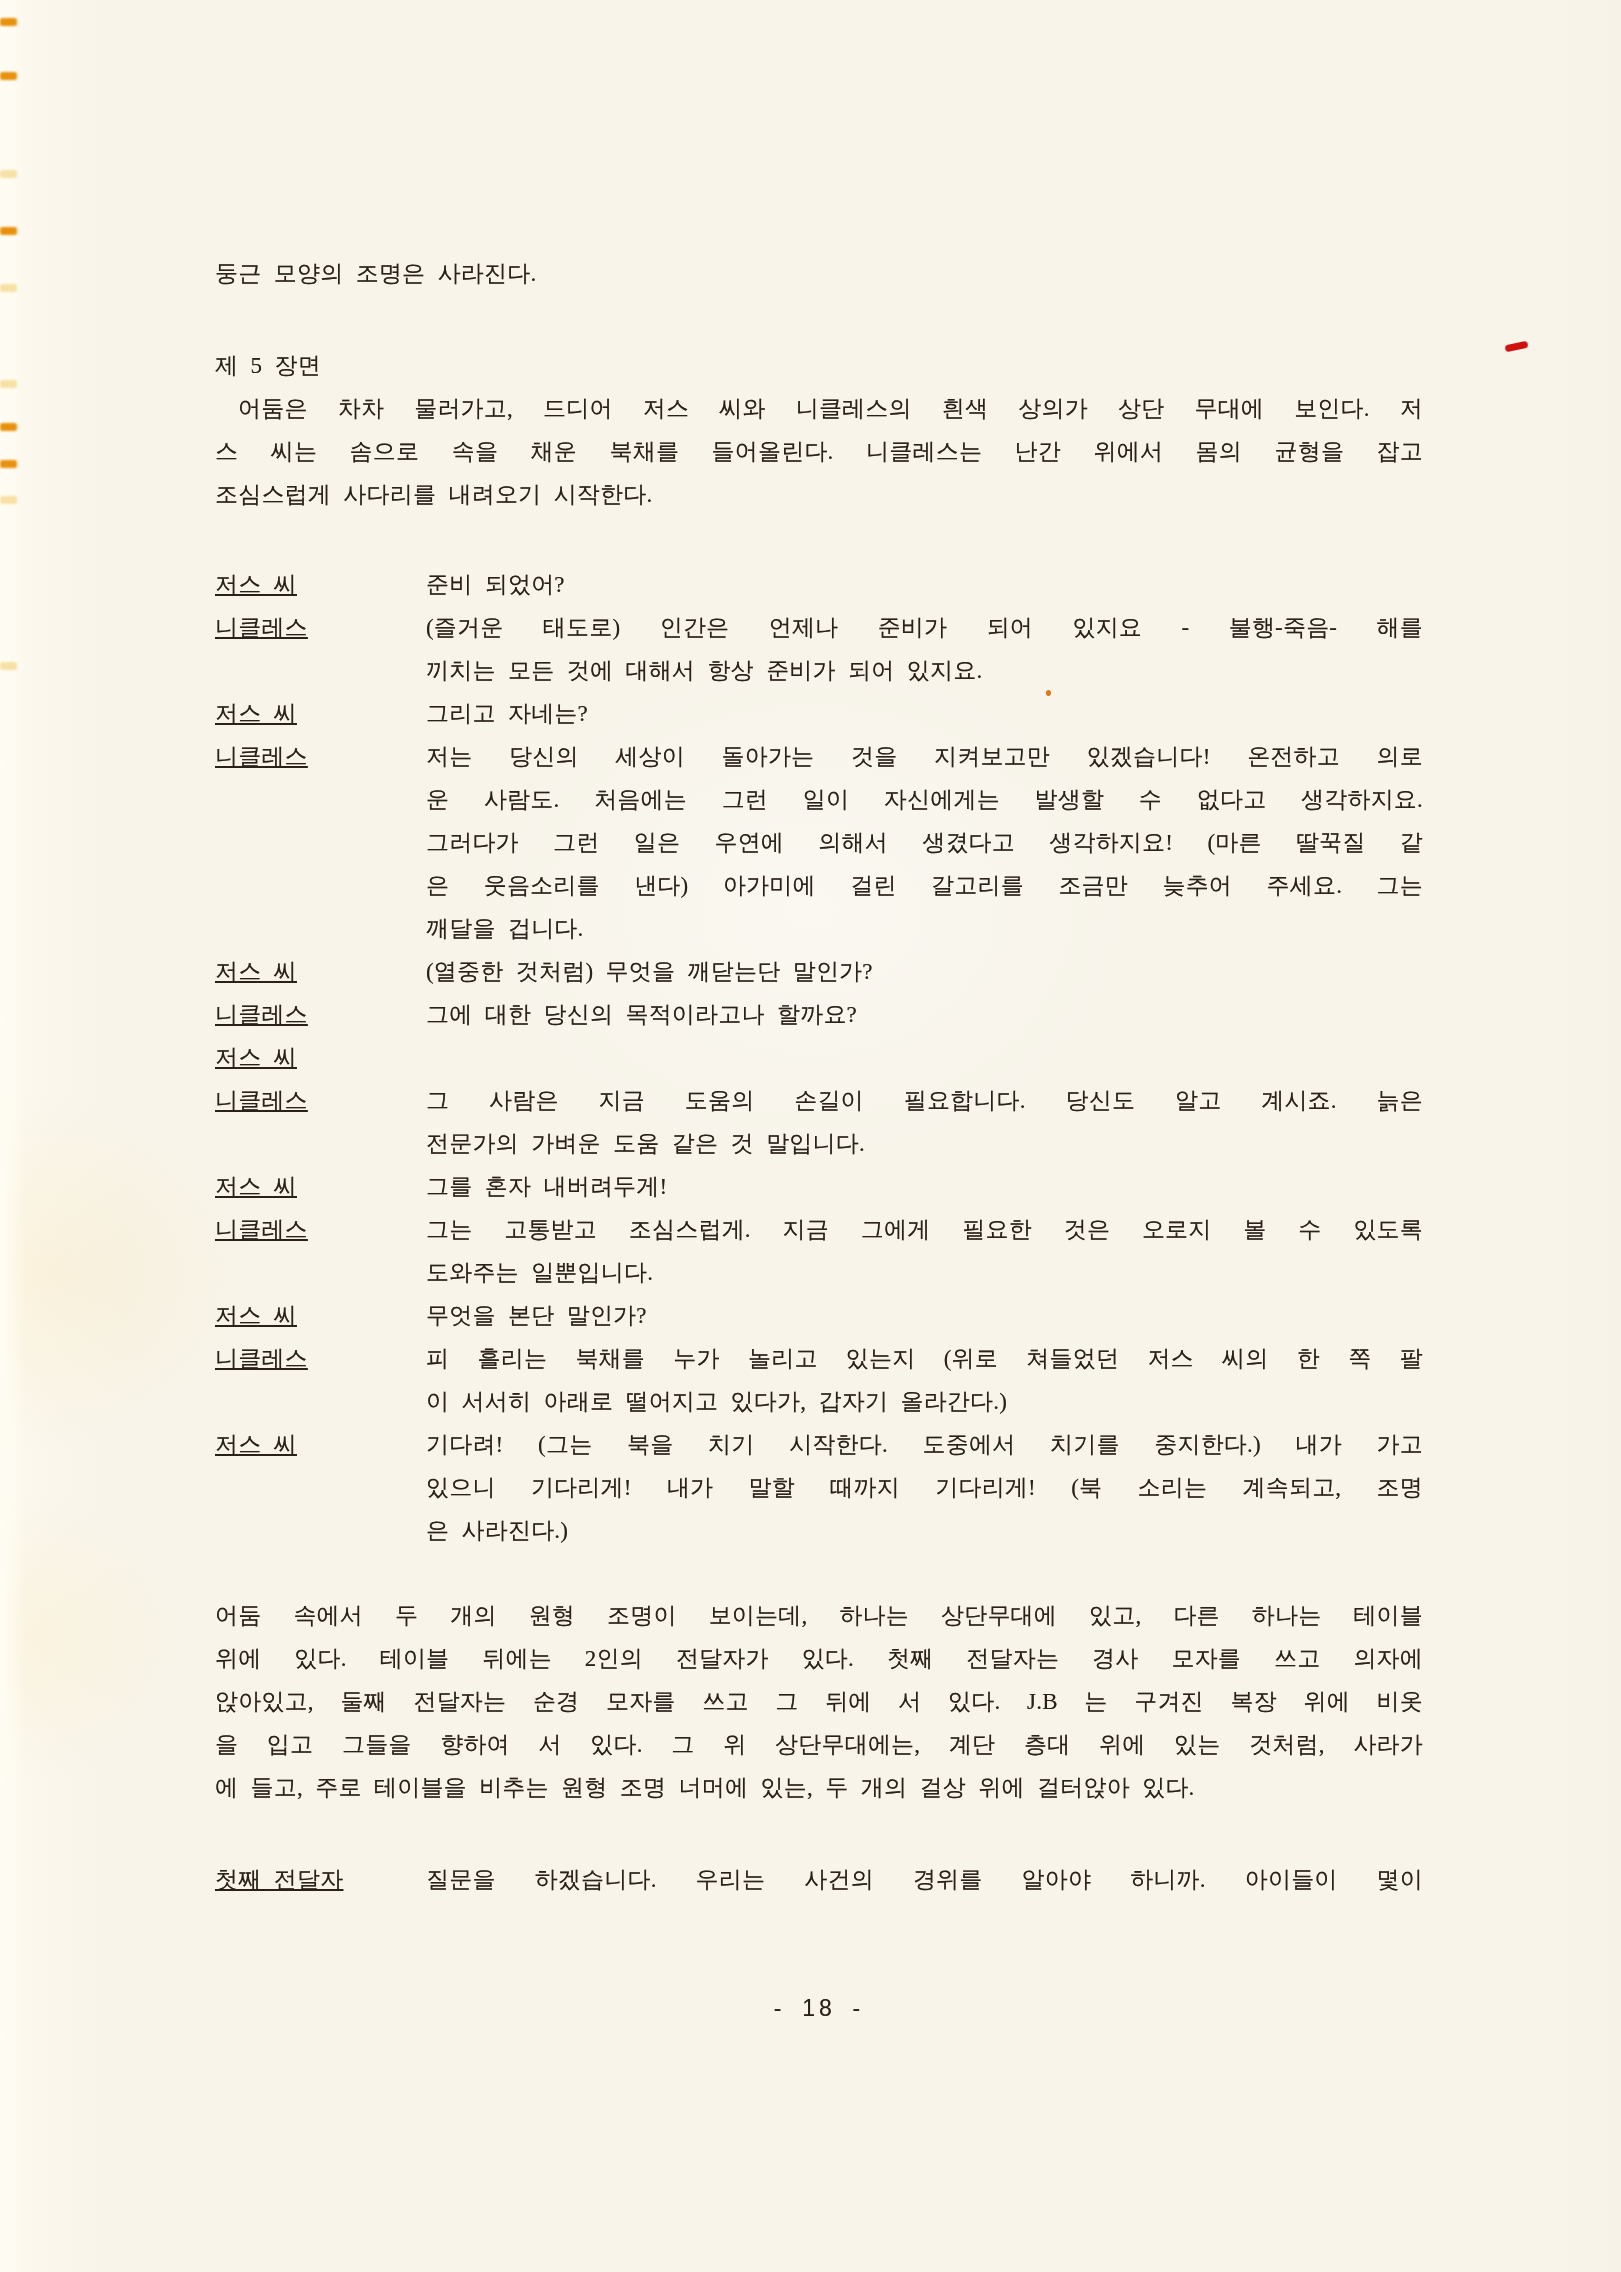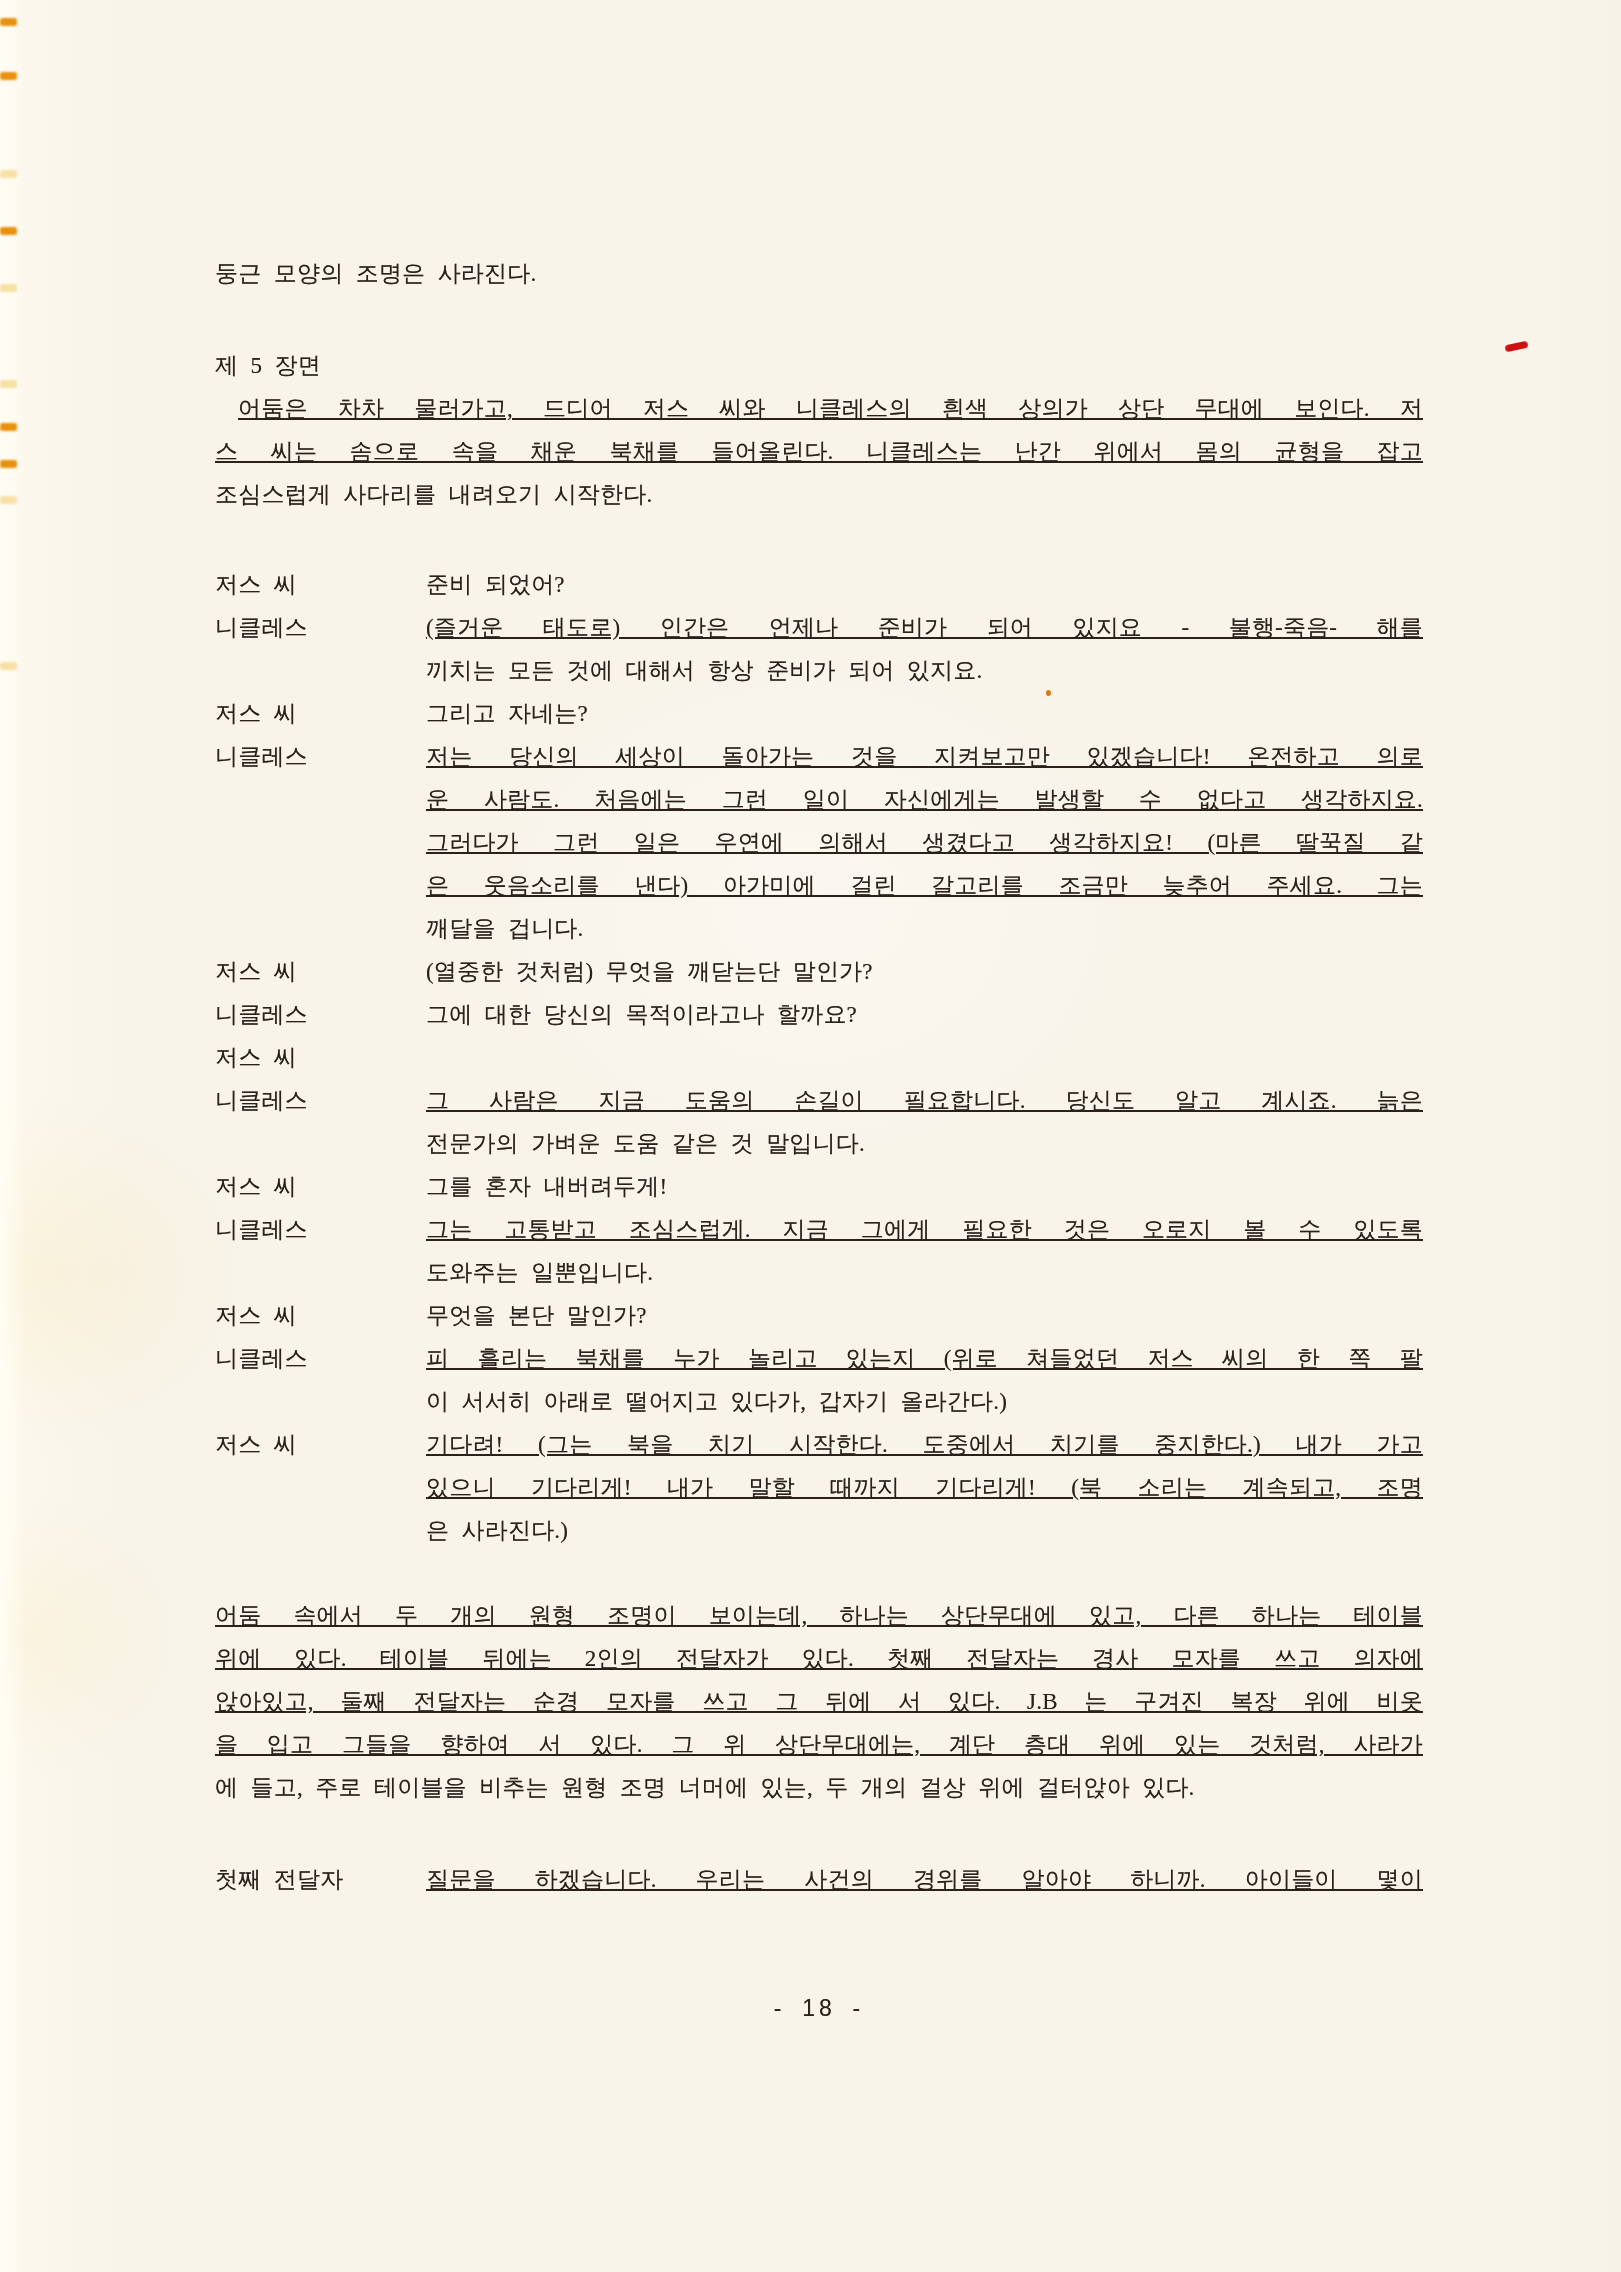--- a/index.html
+++ b/index.html
@@ -44,27 +44,27 @@
     width: 5.4px; height: 6.4px; border-radius: 50%;
     background: #e07818; filter: blur(0.5px);
   }
   .content {
     position: absolute; left: 215px; width: 1208px; top: 8px;
     padding-top: 244px;
     font-size: 23px; word-spacing: 6.4px; letter-spacing: 0.2px;
     text-shadow: 0 0 0.5px rgba(42,30,20,.5);
   }
   .line { line-height: 43px; height: 43px; white-space: nowrap; overflow: hidden; }
-  .line.just { text-align: justify; text-align-last: justify; white-space: normal; text-decoration: underline; }
+  .line.just { text-align: justify; text-align-last: justify; white-space: normal; }
   .line.indent { text-indent: 23px; }
   .scene-heading { margin-top: 49px; }
   .paragraph.intro { margin-top: 0; }
   .dialogue { margin-top: 47px; }
   .turn { display: flex; }
-  .speaker { width: 211px; flex: 0 0 211px; }
+  .speaker { width: 211px; flex: 0 0 211px; text-decoration: underline; }
   .speech { flex: 1 1 auto; min-width: 0; }
   .paragraph.interlude { margin-top: 42px; }
   .dialogue.cont { margin-top: 49px; }
   .page-number {
     margin-top: 86px; text-align: center;
     font-size: 23px; letter-spacing: 4px;
     line-height: 43px; height: 43px;
     font-family: "Liberation Sans", "DejaVu Sans", sans-serif;
     text-shadow: 0 0 0.5px rgba(42,30,20,.5);
   }

